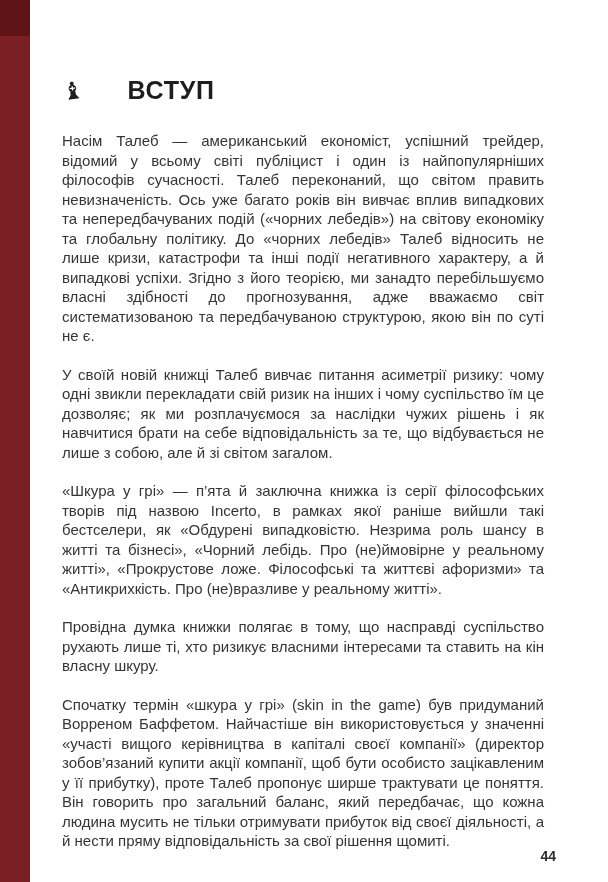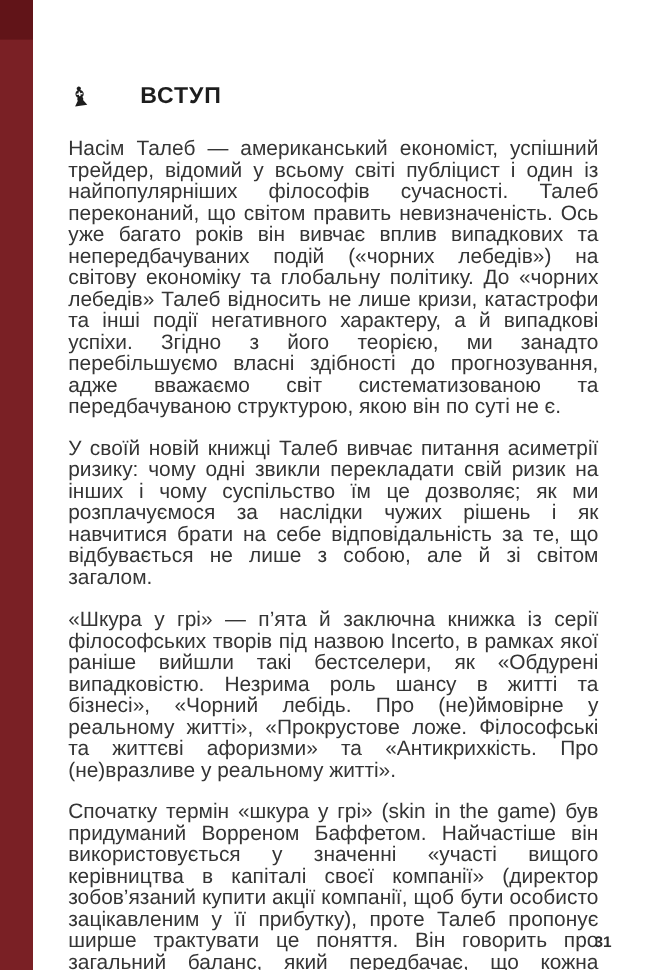--- a/index.html
+++ b/index.html
@@ -44,29 +44,29 @@
     margin-bottom: 26px;
   }
   .heading-icon {
     font-family: "DejaVu Sans", sans-serif;
     font-size: 24px;
     line-height: 1;
     color: #1d1d1d;
     transform: rotate(-8deg);
   }
   .heading-title {
-    font-size: 21px;
+    font-size: 25px;
     font-weight: bold;
     letter-spacing: 0.8px;
     color: #1d1d1d;
     padding-left: 32px;
   }
   .body-text p {
     margin: 0 16px 19px 0;
-    font-size: 19px;
+    font-size: 15px;
     line-height: 19.5px;
     text-align: justify;
     color: #353535;
   }
   .page-number {
     position: absolute;
     right: 52px;
     bottom: 18px;
     font-size: 14px;
     font-weight: bold;
@@ -83,18 +83,19 @@
 
   <div class="heading-row">
     <span class="heading-icon">♝</span>
     <span class="heading-title">ВСТУП</span>
   </div>
 
   <div class="body-text">
     <p>Насім Талеб — американський економіст, успішний трейдер, відомий у всьому світі публіцист і один із найпопулярніших філософів сучасності. Талеб переконаний, що світом править невизначеність. Ось уже багато років він вивчає вплив випадкових та непередбачуваних подій («чорних лебедів») на світову економіку та глобальну політику. До «чорних лебедів» Талеб відносить не лише кризи, катастрофи та інші події негативного характеру, а й випадкові успіхи. Згідно з його теорією, ми занадто перебільшуємо власні здібності до прогнозування, адже вважаємо світ систематизованою та передбачуваною структурою, якою він по суті не є.</p>
     <p>У своїй новій книжці Талеб вивчає питання асиметрії ризику: чому одні звикли перекладати свій ризик на інших і чому суспільство їм це дозволяє; як ми розплачуємося за наслідки чужих рішень і як навчитися брати на себе відповідальність за те, що відбувається не лише з собою, але й зі світом загалом.</p>
     <p>«Шкура у грі» — п’ята й заключна книжка із серії філософських творів під назвою Incerto, в рамках якої раніше вийшли такі бестселери, як «Обдурені випадковістю. Незрима роль шансу в житті та бізнесі», «Чорний лебідь. Про (не)ймовірне у реальному житті», «Прокрустове ложе. Філософські та життєві афоризми» та «Антикрихкість. Про (не)вразливе у реальному житті».</p>
+    <p>Провідна думка книжки полягає в тому, що насправді суспільство рухають лише ті, хто ризикує власними інтересами та ставить на кін власну шкуру.</p>
     <p>Спочатку термін «шкура у грі» (skin in the game) був придуманий Ворреном Баффетом. Найчастіше він використовується у значенні «участі вищого керівництва в капіталі своєї компанії» (директор зобов’язаний купити акції компанії, щоб бути особисто зацікавленим у її прибутку), проте Талеб пропонує ширше трактувати це поняття. Він говорить про загальний баланс, який передбачає, що кожна людина мусить не тільки отримувати прибуток від своєї діяльності, а й нести пряму відповідальність за свої рішення щомиті.</p>
   </div>
 
 </div>
 
-<div class="page-number">31</div>
+<div class="page-number">44</div>
 
 </body></html>

